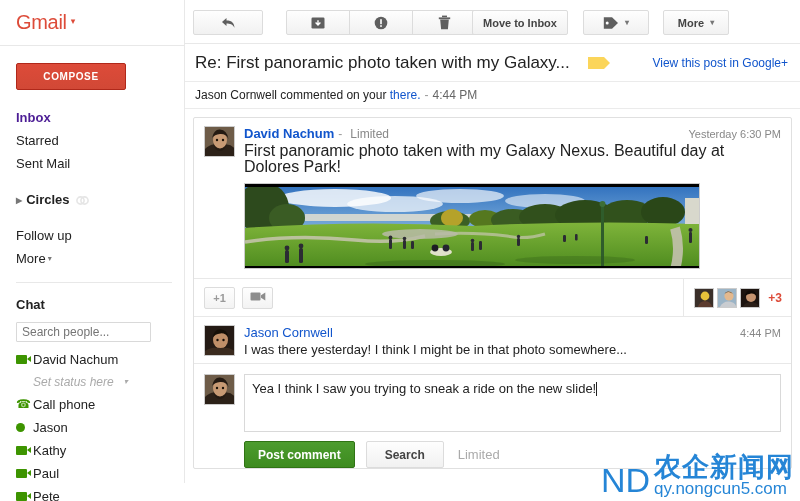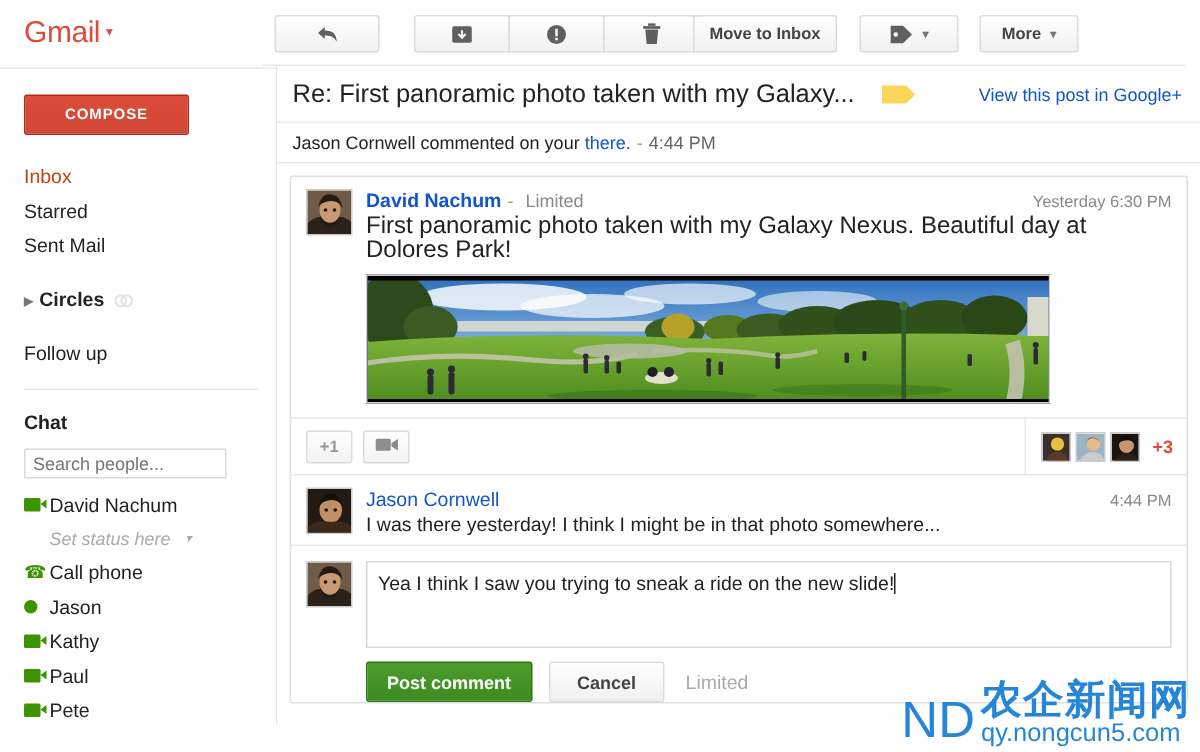--- a/index.html
+++ b/index.html
@@ -59,21 +59,21 @@
   .nav-list { margin-top: 16px; }
   .nav-item {
     padding: 0 0 0 16px;
     height: 23px;
     line-height: 23px;
     font-size: 13px;
     color: #222;
     cursor: pointer;
     white-space: nowrap;
   }
-  .nav-item.active { color: #c2410c; font-weight: normal; }
+  .nav-item.active { color: #4c1d95; font-weight: bold; }
   .nav-item.bold-item { font-weight: bold; }
   .nav-gap { height: 13px; }
   .nav-caret-right {
     display: inline-block;
     font-size: 8px;
     color: #777;
     margin-right: 4px;
     position: relative; top: -1px;
   }
   .circle-icon {
@@ -152,21 +152,21 @@
     height: 22px; line-height: 22px;
     padding-left: 33px;
     font-size: 12px; color: #aaa;
     cursor: pointer;
     font-style: italic;
   }
   .status-caret { font-size: 8px; color: #aaa; margin-left: 10px; position: relative; top: -2px;}
 
   
   #toolbar {
-    position: absolute; left: 175px; top: 0;
+    position: absolute; left: 185px; top: 0;
     width: 615px; height: 44px;
     background: #fff;
     border-bottom: 1px solid #e8e8e8;
   }
   .tb-group {
     position: absolute; top: 10px;
     display: flex;
     height: 25px;
   }
   .tb-btn {
@@ -451,20 +451,23 @@
       <div class="nav-item">Sent Mail</div>
       <div class="nav-gap"></div>
       <div class="nav-item bold-item">
         <span class="nav-caret-right">▶</span><span>Circles</span><span class="circle-icon"><svg width="13" height="11" viewBox="0 0 13 11">
               <circle cx="4.5" cy="5.5" r="3.6" fill="none" stroke="#999" stroke-width="1.6"></circle>
               <circle cx="8.5" cy="5.5" r="3.6" fill="none" stroke="#999" stroke-width="1.6"></circle>
             </svg></span>
       </div>
       <div class="nav-gap"></div>
       <div class="nav-item">Follow up</div>
+      <div class="nav-item">
+        <span>More</span><span class="more-caret">▾</span>
+      </div>
     </div>
 
     <div class="chat-divider"></div>
     <div class="chat-title">Chat</div>
 
     <input class="search-people" type="text" placeholder="Search people..." style="">
 
     <div class="chat-list">
       <div class="chat-row">
         <span class="presence video"></span>
@@ -753,21 +756,21 @@
             <path d="M7 11 Q9 2 15 2.5 Q22 3 23.5 12 Q21 6.5 15 7 Q9.5 7.5 7 11 Z" fill="#241a12"></path>
             <path d="M8 16 Q10 24 15 24 Q20 24 22 16 Q20 22 15 22 Q10.5 22 8 16 Z" fill="#241a12"></path>
             <circle cx="12" cy="13" r="1.2" fill="#1b1208"></circle>
             <circle cx="18" cy="13" r="1.2" fill="#1b1208"></circle>
           </svg>
         </div>
         <div class="compose-area">
           <div class="compose-box"><span>Yea I think I saw you trying to sneak a ride on the new slide!</span><span class="caret-bar"></span></div>
           <div class="compose-actions">
             <div class="post-comment-btn">Post comment</div>
-            <div class="cancel-btn">Cancel</div>
+            <div class="cancel-btn">Search</div>
             <div class="limited-label">Limited</div>
           </div>
         </div>
       </div>
 
     </div>
   </div>
 
   <div id="watermark">
     <div class="wm-mark">ND</div>

